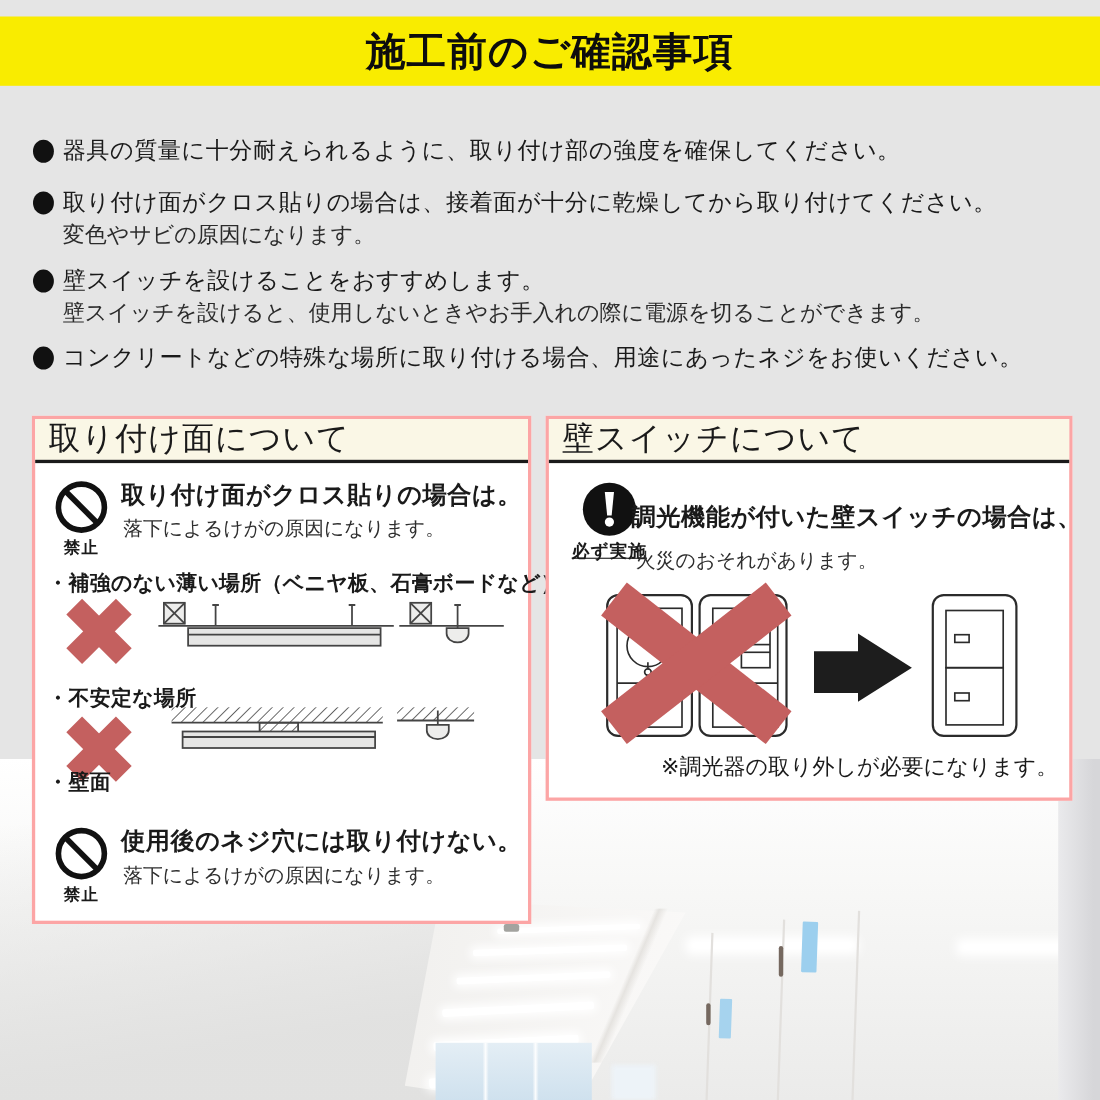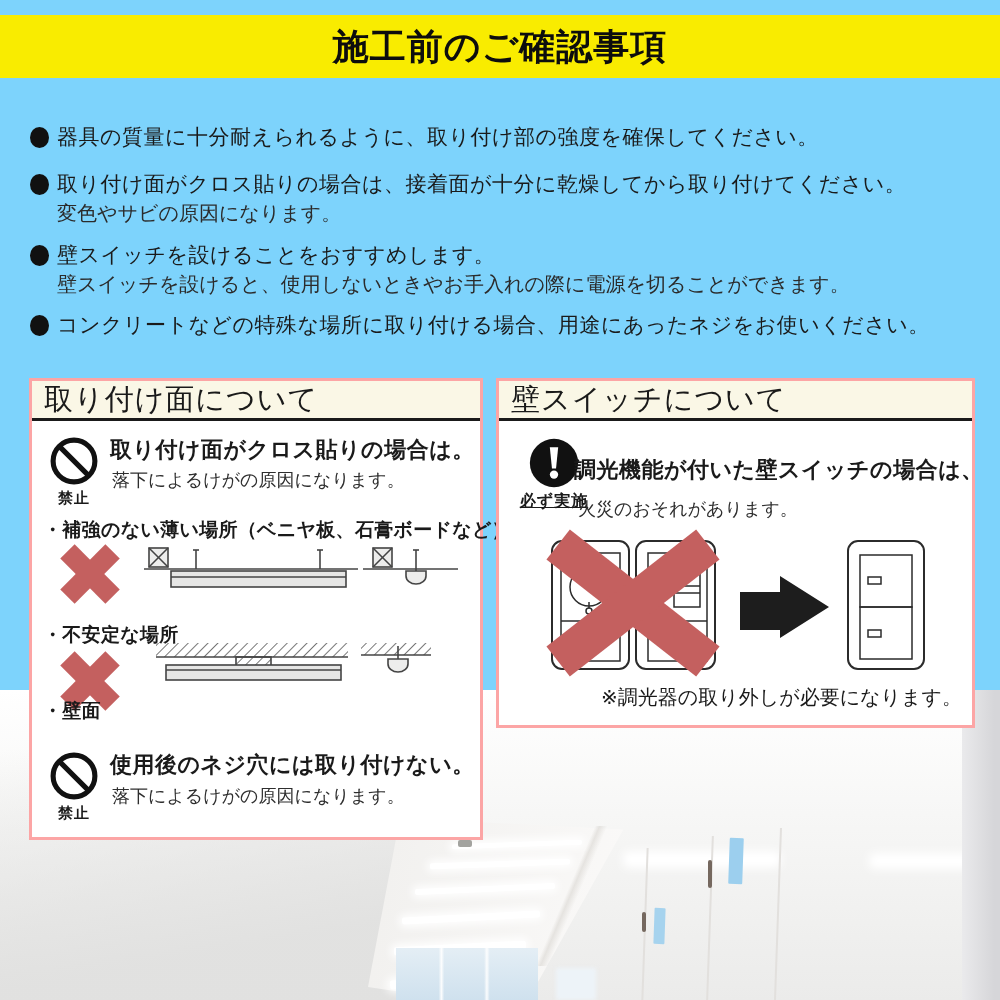--- a/index.html
+++ b/index.html
@@ -1,16 +1,16 @@
 <!DOCTYPE html>
 <html lang="ja"><head>
 <meta charset="utf-8">
 <style>
   html,body{margin:0;padding:0;background:#ffffff;}
-  .stage{position:relative;width:1000px;height:1000px;overflow:hidden;background:#7dd3fc;
+  .stage{position:relative;width:1000px;height:1000px;overflow:hidden;background:#e5e5e5;
          font-family:"Liberation Sans","DejaVu Sans",sans-serif;color:#1a1a1a;}
 
   
   .photo{position:absolute;left:0;top:690px;width:1000px;height:310px;z-index:0;overflow:hidden;
          background:linear-gradient(to bottom,#ffffff 0%,#f7f7f6 40%,#ebebea 100%);}
   .ph-leftwall{position:absolute;left:0;top:60px;width:400px;height:250px;
          background:linear-gradient(170deg,rgba(238,238,237,0) 0%,rgba(224,224,223,.9) 75%);}
   .ph-ceiling{position:absolute;left:368px;top:128px;width:266px;height:192px;
          background:linear-gradient(100deg,#f1f0ee,#fbfaf9);
          clip-path:polygon(12% 0,96% 6%,58% 100%,0 88%);}

